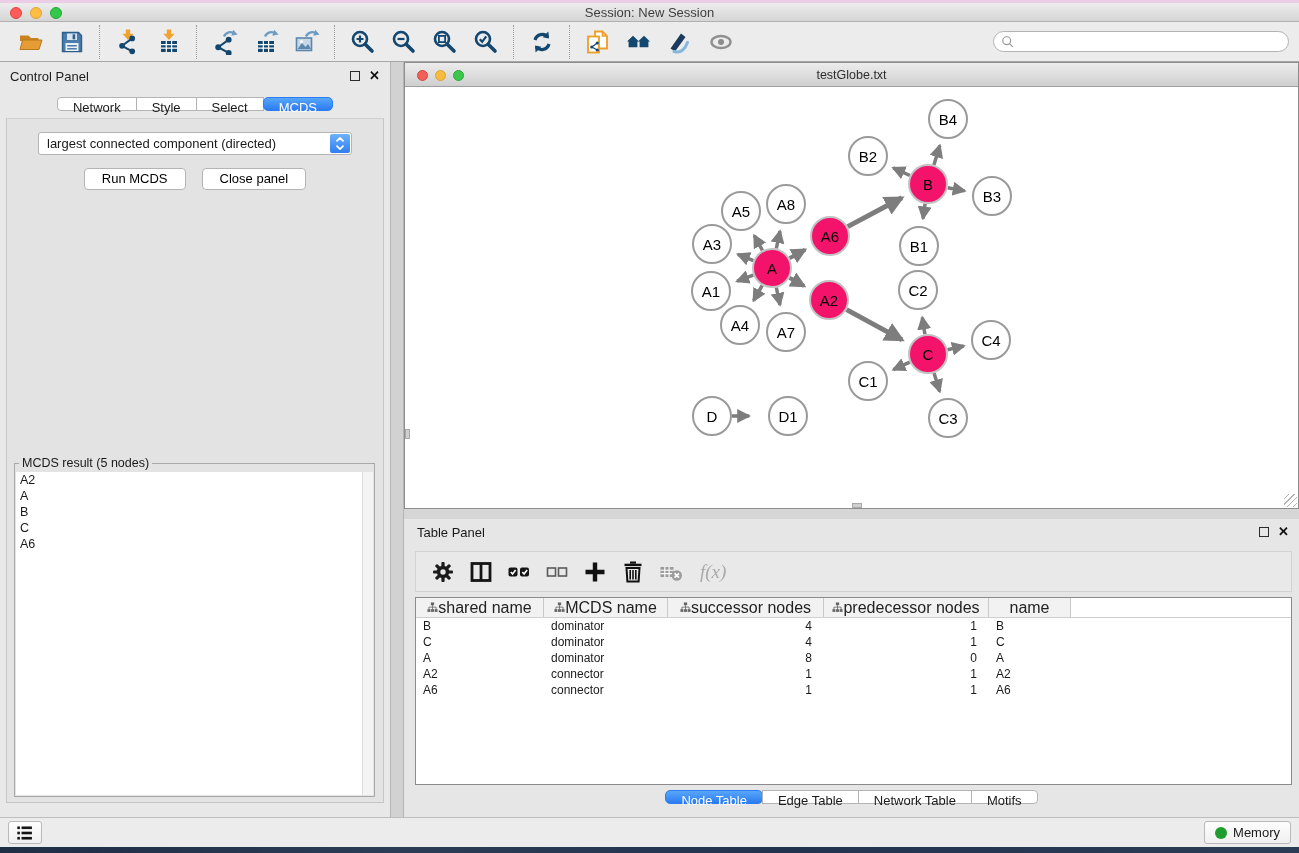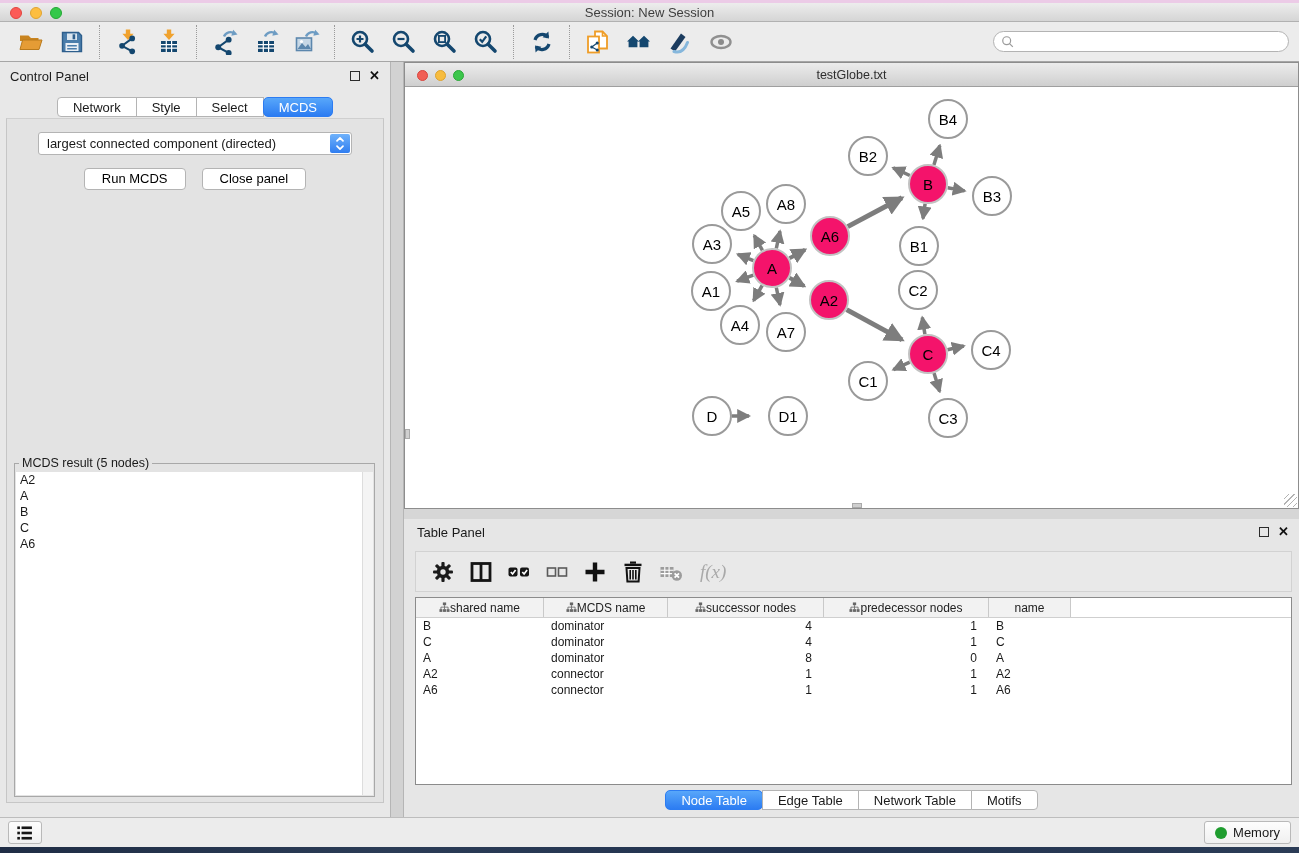--- a/index.html
+++ b/index.html
@@ -26,21 +26,21 @@
   .main { display:flex; height:755px; }
 
   
   .cpanel { width:390px; background:#e8e8e8; position:relative; flex:none; }
   .cp-head { height:28px; display:flex; align-items:center; padding:0 10px; }
   .cp-title { font-size:13px; color:#1d1d1d; }
   .win-ctrls { margin-left:auto; display:flex; gap:9px; align-items:center; }
   .float-ico { width:10px; height:10px; border:1.6px solid #2b2b2b; display:inline-block; }
   .x-ico { font-weight:bold; font-size:13px; color:#111; line-height:10px; }
   .cp-tabs { display:flex; justify-content:center; margin-top:7px; position:relative; z-index:2; }
-  .tab { background:#fff; border:1px solid #b4b4b4; padding:0 15px; height:20px; line-height:20px; font-size:13px; margin-left:-1px; cursor:default; }
+  .tab { background:#fff; border:1px solid #b4b4b4; padding:0 15px; height:14px; line-height:20px; font-size:13px; margin-left:-1px; cursor:default; }
   .tab:first-child { border-radius:4px 0 0 4px; margin-left:0; }
   .tab:last-child { border-radius:0 4px 4px 0; }
   .tab.active { background:linear-gradient(#58a7fa,#2c7cf2); color:#fff; border-color:#2c7cf2; border-radius:5px; }
   .cp-content { position:absolute; left:6px; right:6px; top:56px; bottom:14px; background:#e3e3e3;
                 border:1px solid #c6c6c6; border-top-color:#cfcfcf; }
   .opt-label { text-align:center; margin-top:20px; font-size:13.5px; }
   .combo { width:314px; height:23px; background:#fff; border:1px solid #b4b4b4; border-radius:3px; margin:13px auto 0;
            position:relative; line-height:21px; padding-left:8px; font-size:13px; }
   .combo-stepper { position:absolute; right:1px; top:1px; bottom:1px; width:20px; border-radius:2px;
                    background:linear-gradient(#6fb2fb,#2f7df0); display:flex; align-items:center; justify-content:center; }
@@ -75,21 +75,21 @@
   
   .tpanel { flex:1; background:#e6e6e6; position:relative; min-height:0; }
   .tp-head { height:26px; display:flex; align-items:center; padding:0 10px 0 13px;gap:32px; }
   .tp-toolbar { margin:6px 7px 0 11px; height:41px; background:#e9e9e9; border:1px solid #d2d2d2;
                 display:flex; align-items:center; padding-left:8px; }
   .tp-btn { width:38px; height:36px; display:flex; align-items:center; justify-content:center; }
   .fx { font-family:"Liberation Serif", serif; font-style:italic; font-size:19px; color:#a9a9a9; margin-left:10px; }
   .tp-table { margin:5px 7px 0 11px; height:188px; background:#fff; border:1px solid #8b8b8b; overflow:hidden; }
   .thead { display:flex; height:20px; border-bottom:1px solid #cfcfcf; }
   .th { background:#f2f2f2; border-right:1px solid #c9c9c9; display:flex; align-items:center; justify-content:center;
-        gap:0; font-size:12px; color:#222; flex:none; }
+        gap:0; font-size:16px; color:#222; flex:none; }
   .trow { display:flex; height:16px; }
   .td { font-size:12px; line-height:16px; flex:none; white-space:nowrap; overflow:hidden; }
   .td.l { text-align:left; padding-left:7px; } .td.r { text-align:right; padding-right:12px; }
   .tp-tabs { display:flex; justify-content:center; margin-top:5px; }
 
   
   .statusbar { height:30px; background:#ececec; border-top:1px solid #bdbdbd; display:flex; align-items:center; padding:0 8px; }
   .sb-btn { background:linear-gradient(#fdfdfd,#f0f0f0); border:1px solid #b9b9b9; border-radius:3px; height:23px;
             display:flex; align-items:center; justify-content:center; padding:0 6px; }
   .mem-btn { margin-left:auto; gap:6px; padding:0 10px; font-size:13px; }
@@ -352,21 +352,21 @@
           <div class="gnode" style="left: 316px; top: 104px;">A5</div>
           <div class="gnode mcds" style="left: 405px; top: 129px;">A6</div>
           <div class="gnode" style="left: 287px; top: 137px;">A3</div>
           <div class="gnode" style="left: 494px; top: 139px;">B1</div>
           <div class="gnode mcds" style="left: 347px; top: 161px;">A</div>
           <div class="gnode" style="left: 286px; top: 184px;">A1</div>
           <div class="gnode" style="left: 493px; top: 183px;">C2</div>
           <div class="gnode mcds" style="left: 404px; top: 193px;">A2</div>
           <div class="gnode" style="left: 315px; top: 218px;">A4</div>
           <div class="gnode" style="left: 361px; top: 225px;">A7</div>
-          <div class="gnode" style="left: 566px; top: 243px;">C4</div>
+          <div class="gnode" style="left: 566px; top: 233px;">C4</div>
           <div class="gnode mcds" style="left: 503px; top: 247px;">C</div>
           <div class="gnode" style="left: 443px; top: 274px;">C1</div>
           <div class="gnode" style="left: 287px; top: 309px;">D</div>
           <div class="gnode" style="left: 363px; top: 309px;">D1</div>
           <div class="gnode" style="left: 523px; top: 311px;">C3</div>
         </div>
     </div>
 
     <div class="rgap"></div>
 

